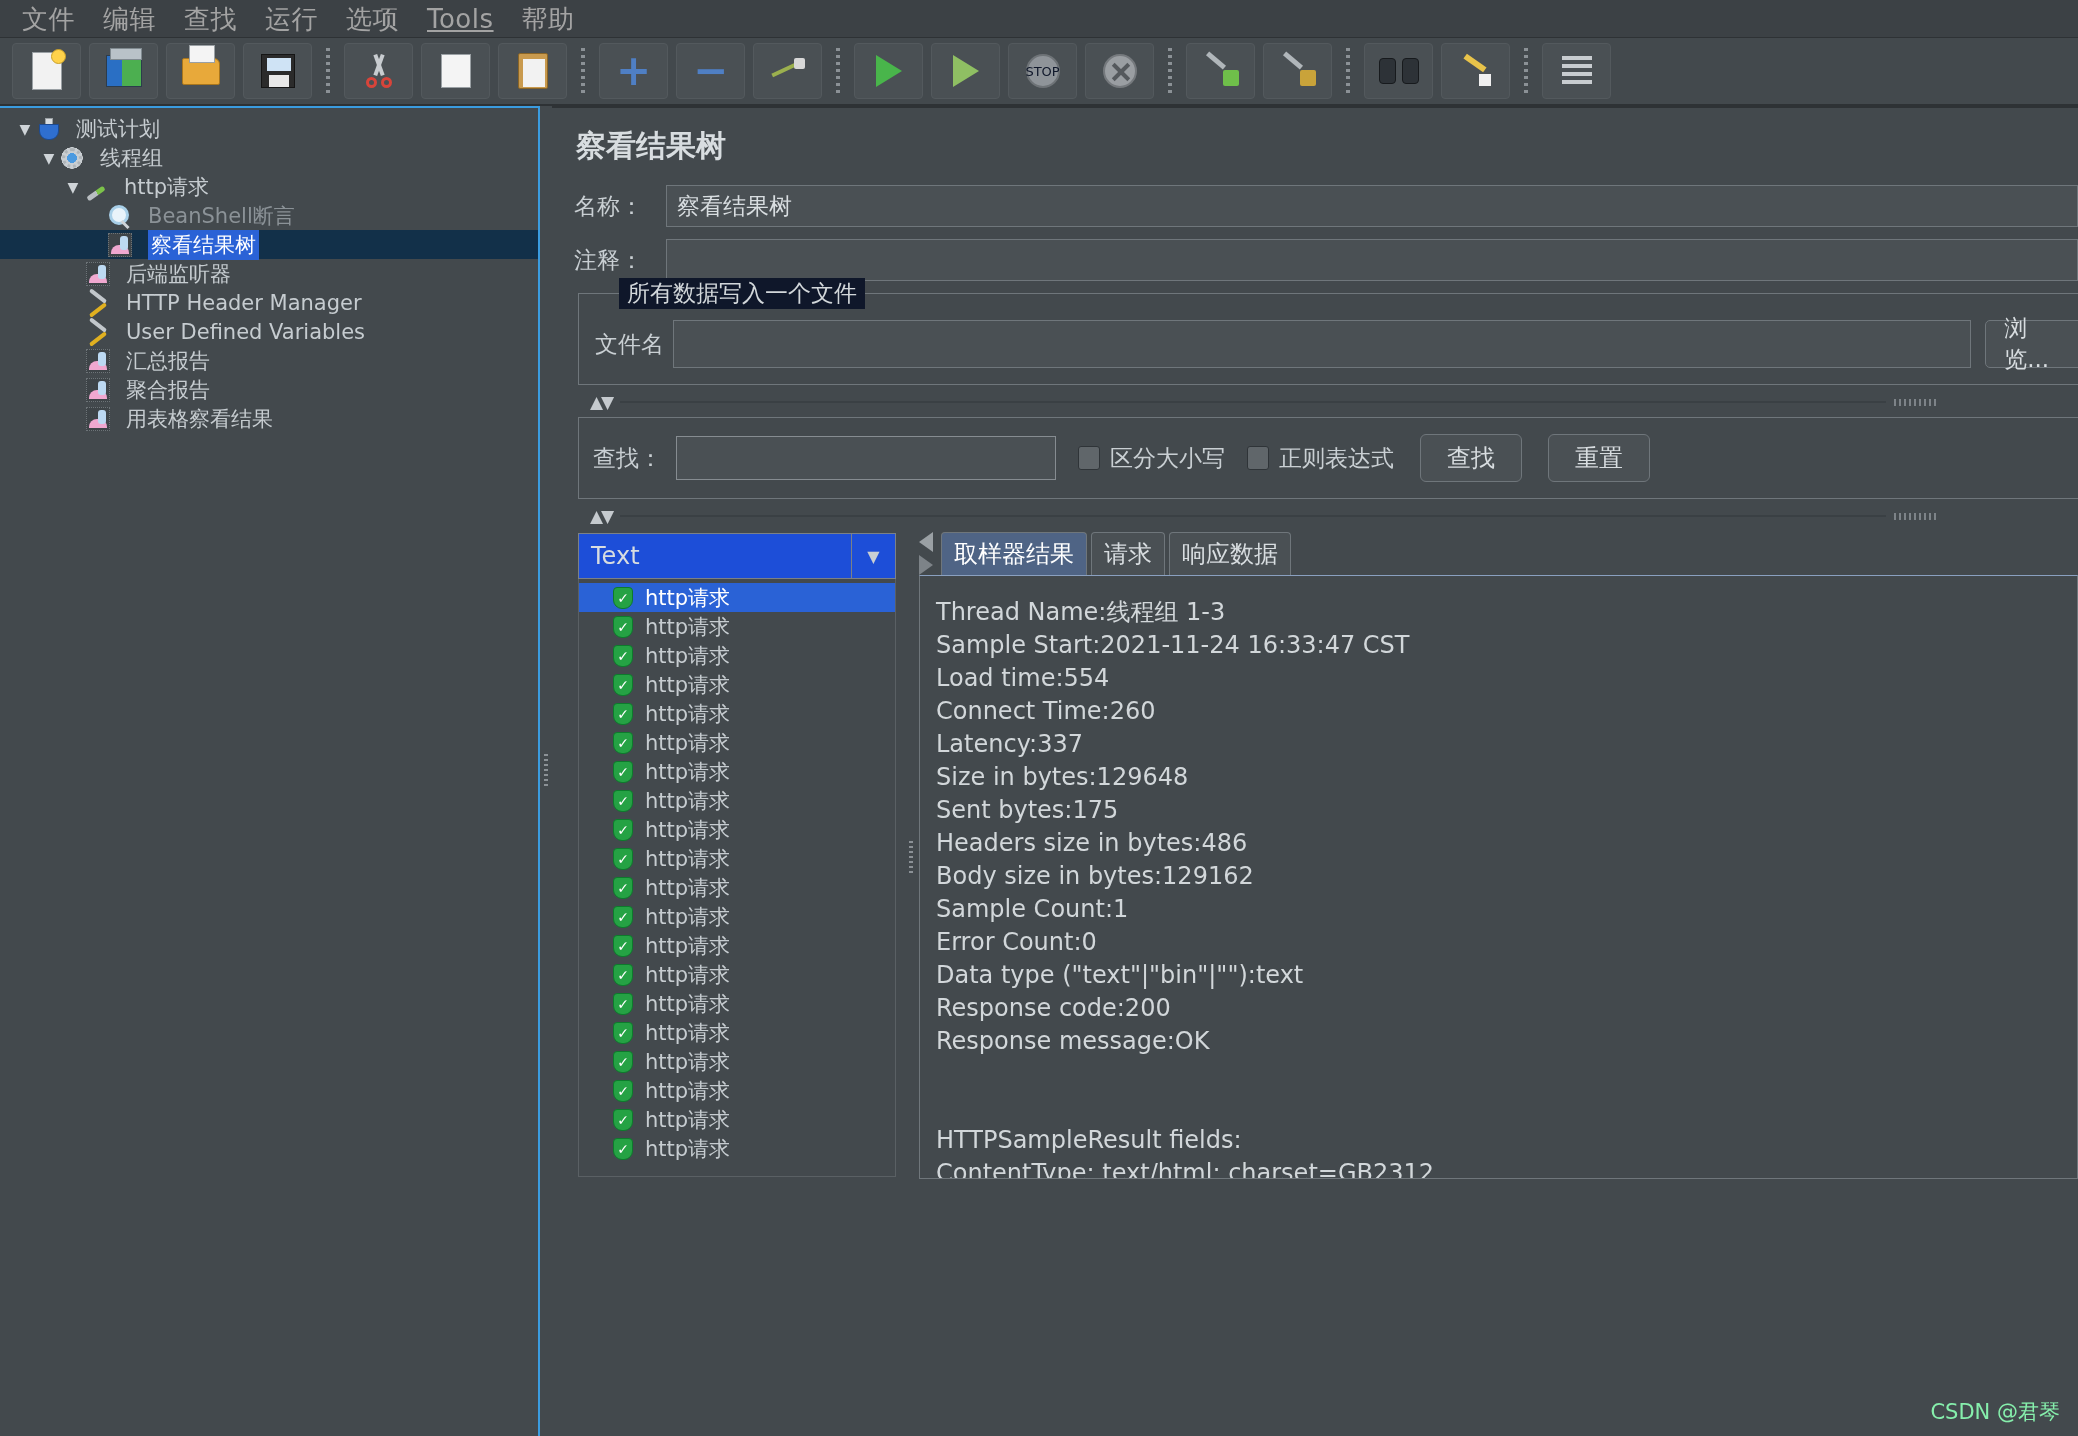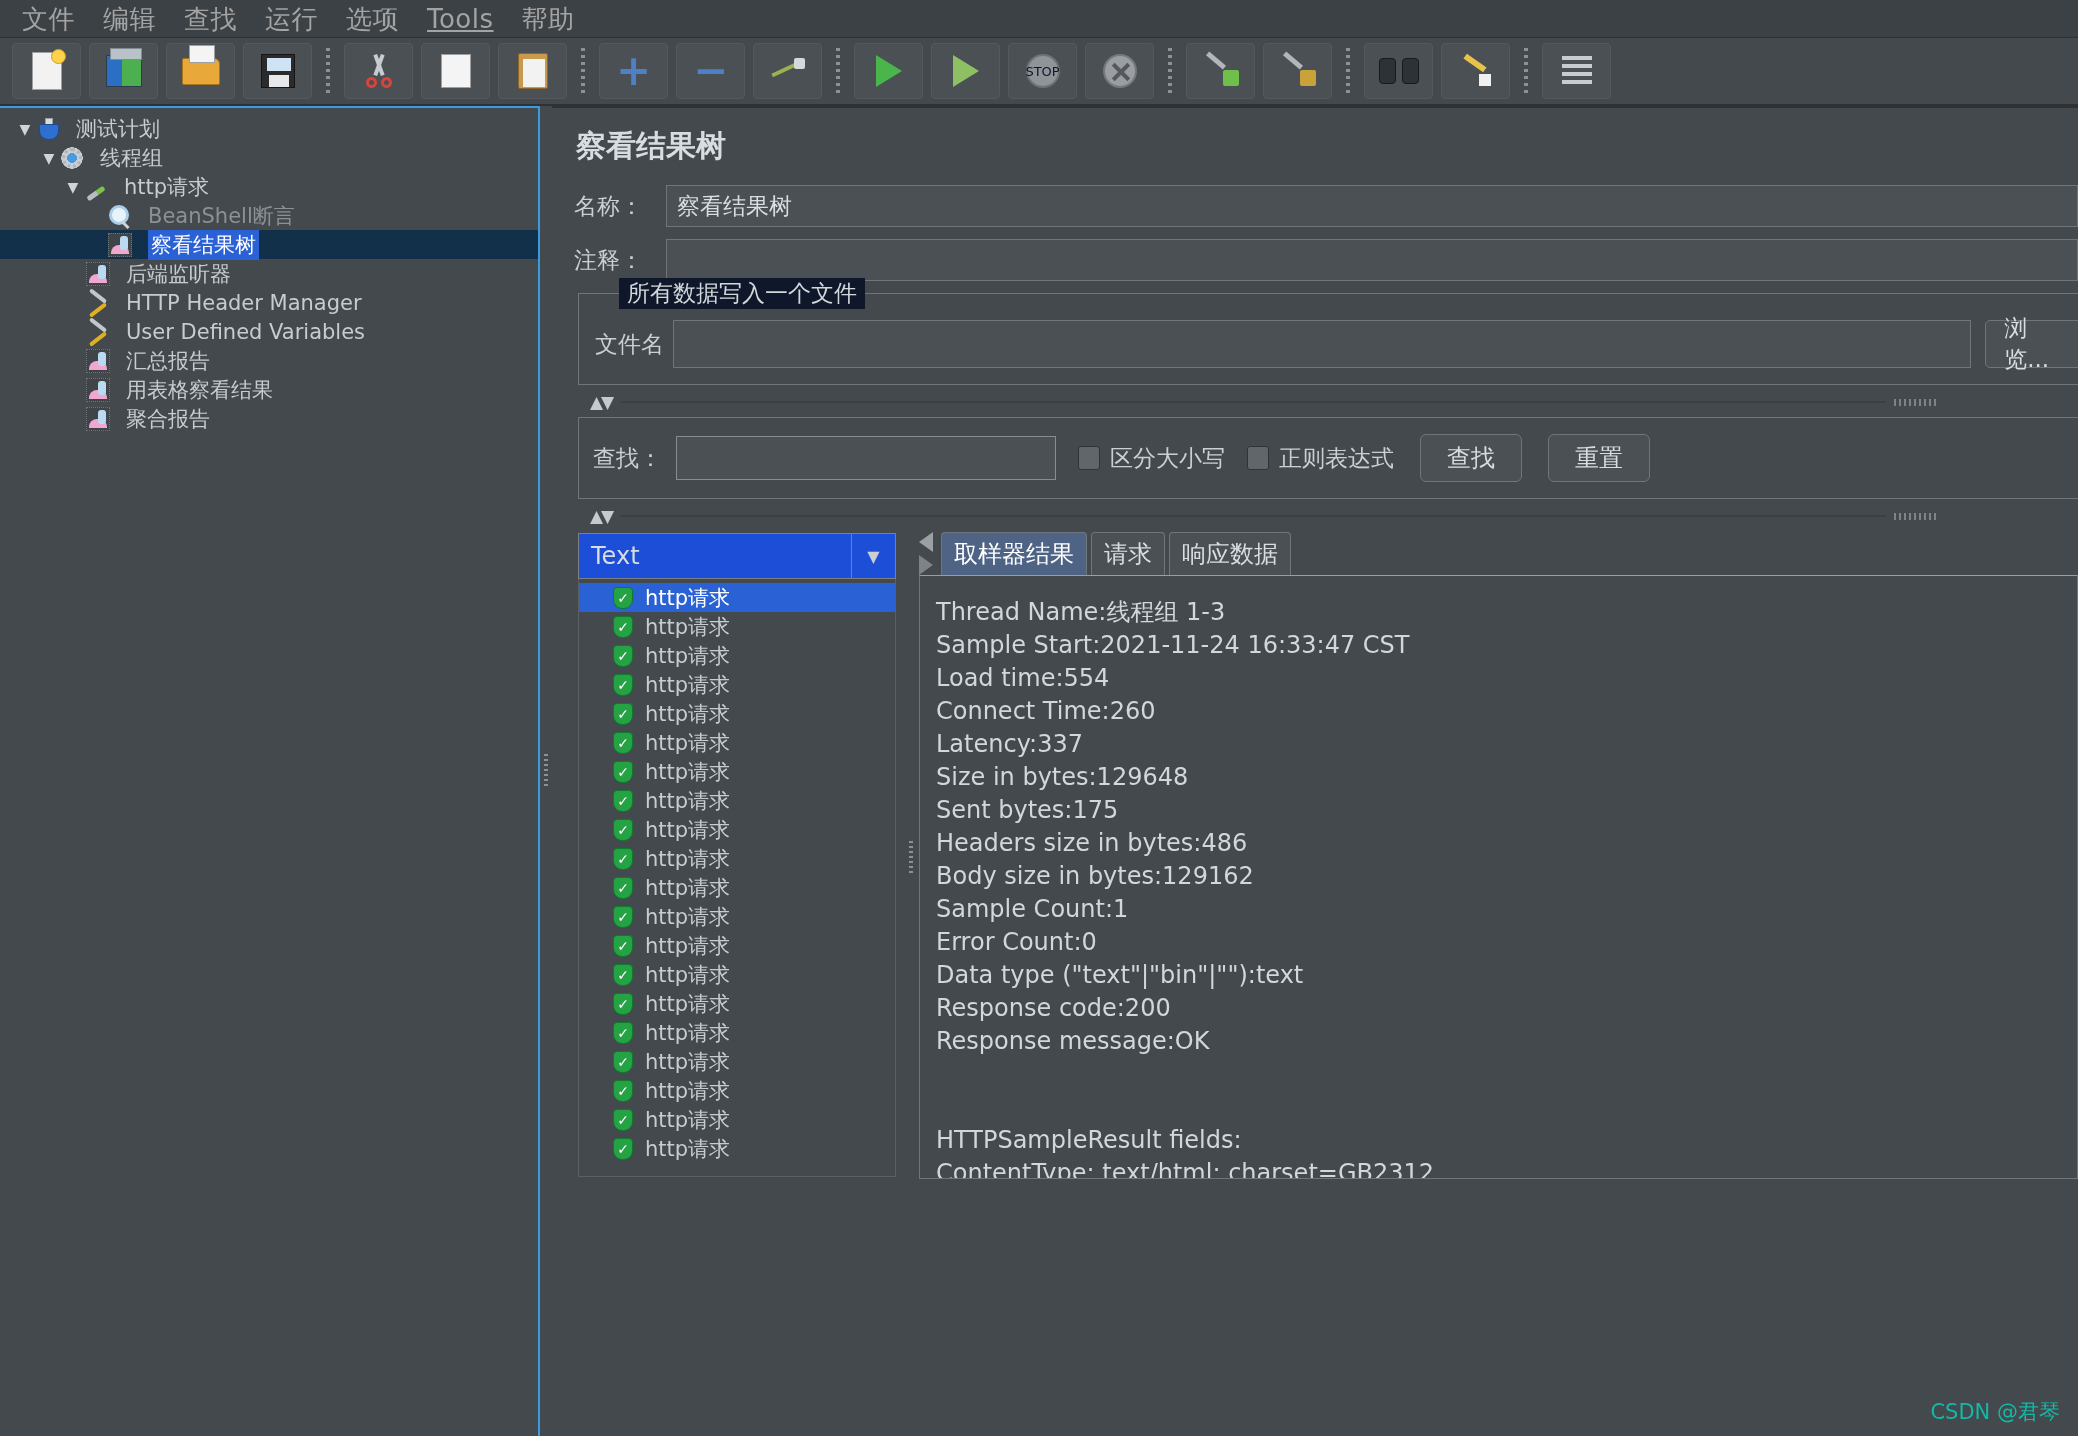--- a/index.html
+++ b/index.html
@@ -286,21 +286,21 @@
   .detail-box {
     border:1px solid #6f767b; border-top:1px solid #8aa0c0; background:#43494d;
     height: 604px; padding: 20px 16px; overflow:hidden;
   }
   .detail-text {
     color:#d2d7da; font-size:24px; line-height:33px; white-space:pre-wrap;
     margin:0; font-family: "DejaVu Sans", "Liberation Sans", sans-serif;
   }
 
   .watermark {
-    position:absolute; right:18px; bottom:10px; color:#14b8a6; font-size:21px;
+    position:absolute; right:18px; bottom:10px; color:#86efac; font-size:21px;
   }
 </style>
 </head>
 <body>
 
 <div class="app">
 
   <div class="menubar">
     <div class="menu-item">文件</div>
     <div class="menu-item">编辑</div>
@@ -435,26 +435,26 @@
         <span class="lbl">User Defined Variables</span>
       </div>
       <div class="tree-row">
         <span style="width:86px"></span>
         <span class="t-icon ic-chart"></span>
         <span class="lbl">汇总报告</span>
       </div>
       <div class="tree-row">
         <span style="width:86px"></span>
         <span class="t-icon ic-chart"></span>
-        <span class="lbl">用表格察看结果</span>
+        <span class="lbl">聚合报告</span>
       </div>
       <div class="tree-row">
         <span style="width:86px"></span>
         <span class="t-icon ic-chart"></span>
-        <span class="lbl">聚合报告</span>
+        <span class="lbl">用表格察看结果</span>
       </div>
     </div>
 
     <div class="tree-splitter">
       <div class="grip"></div>
     </div>
 
     <div class="right-panel">
 
       <h1 class="panel-title">察看结果树</h1>

